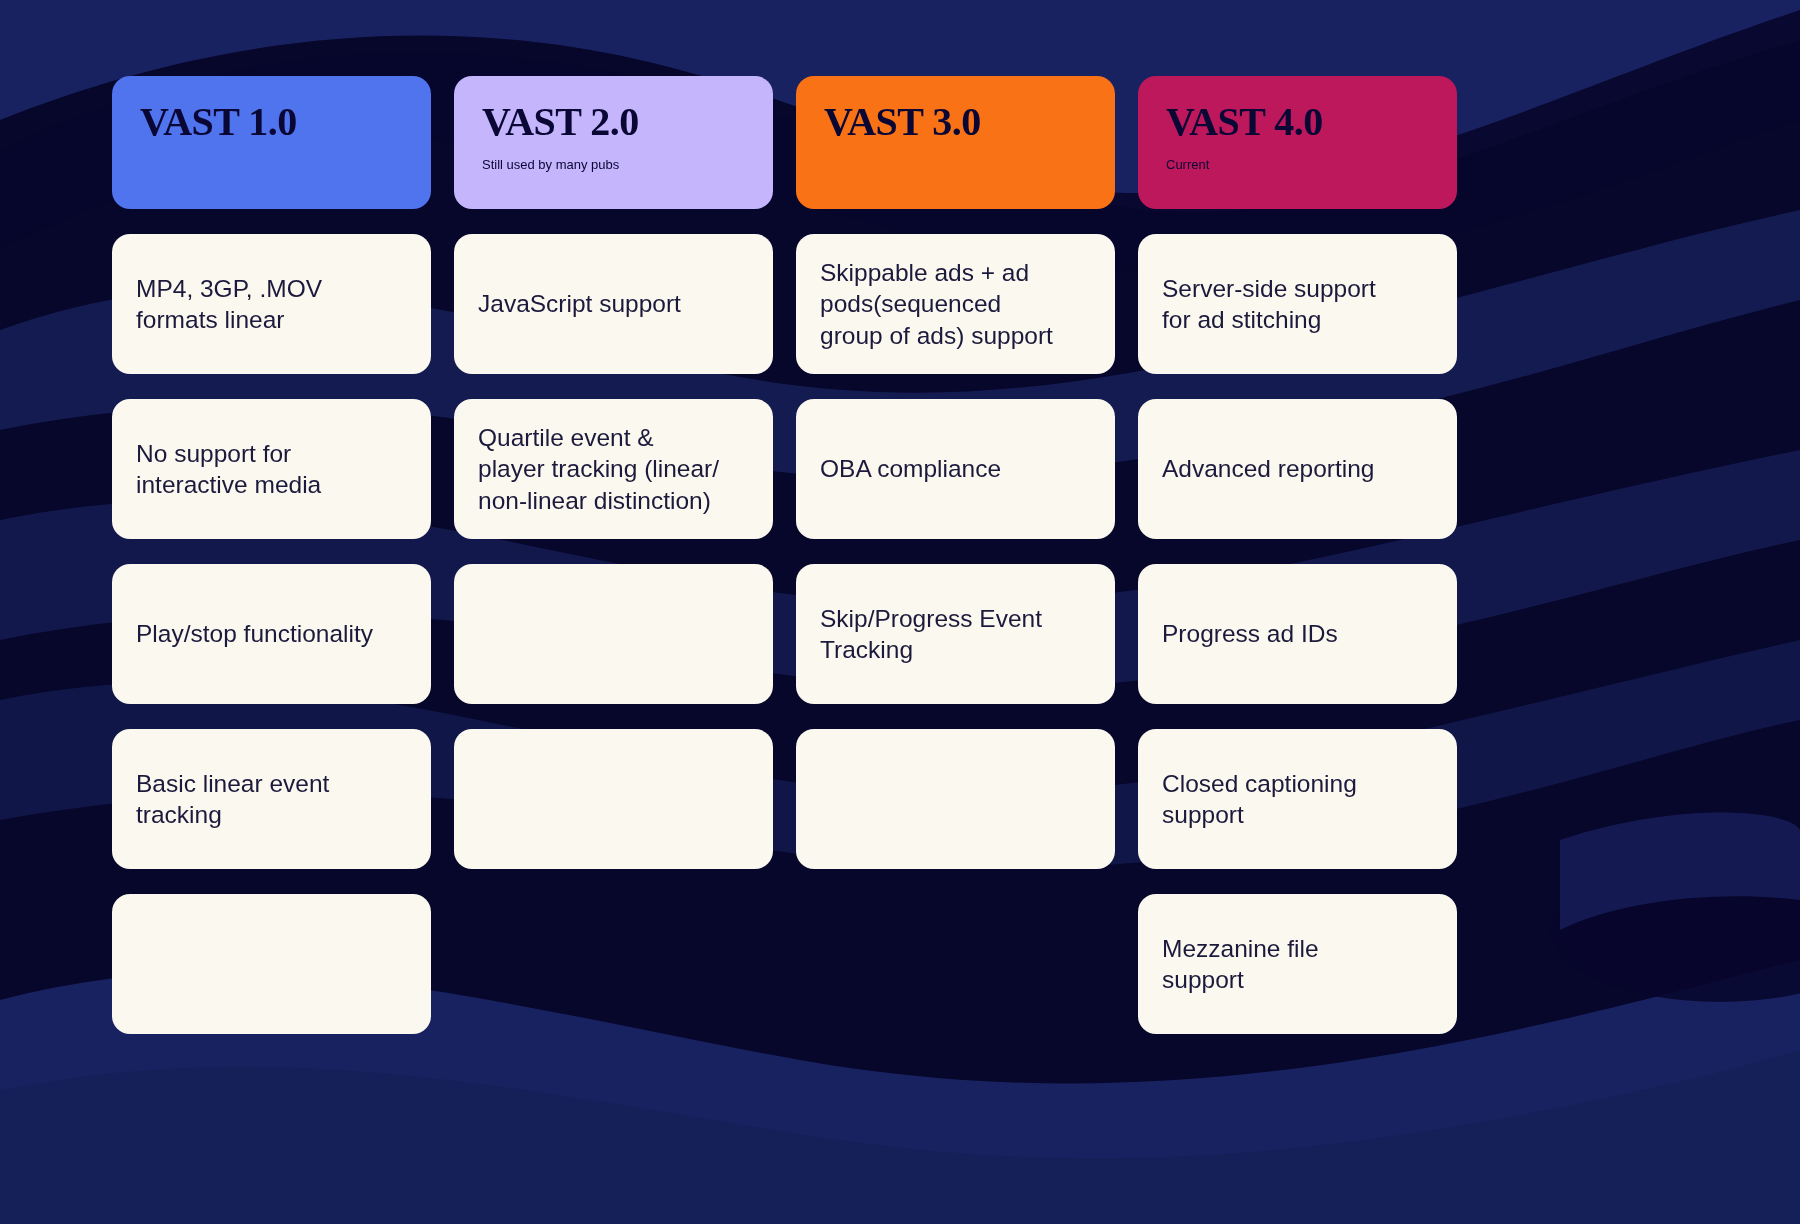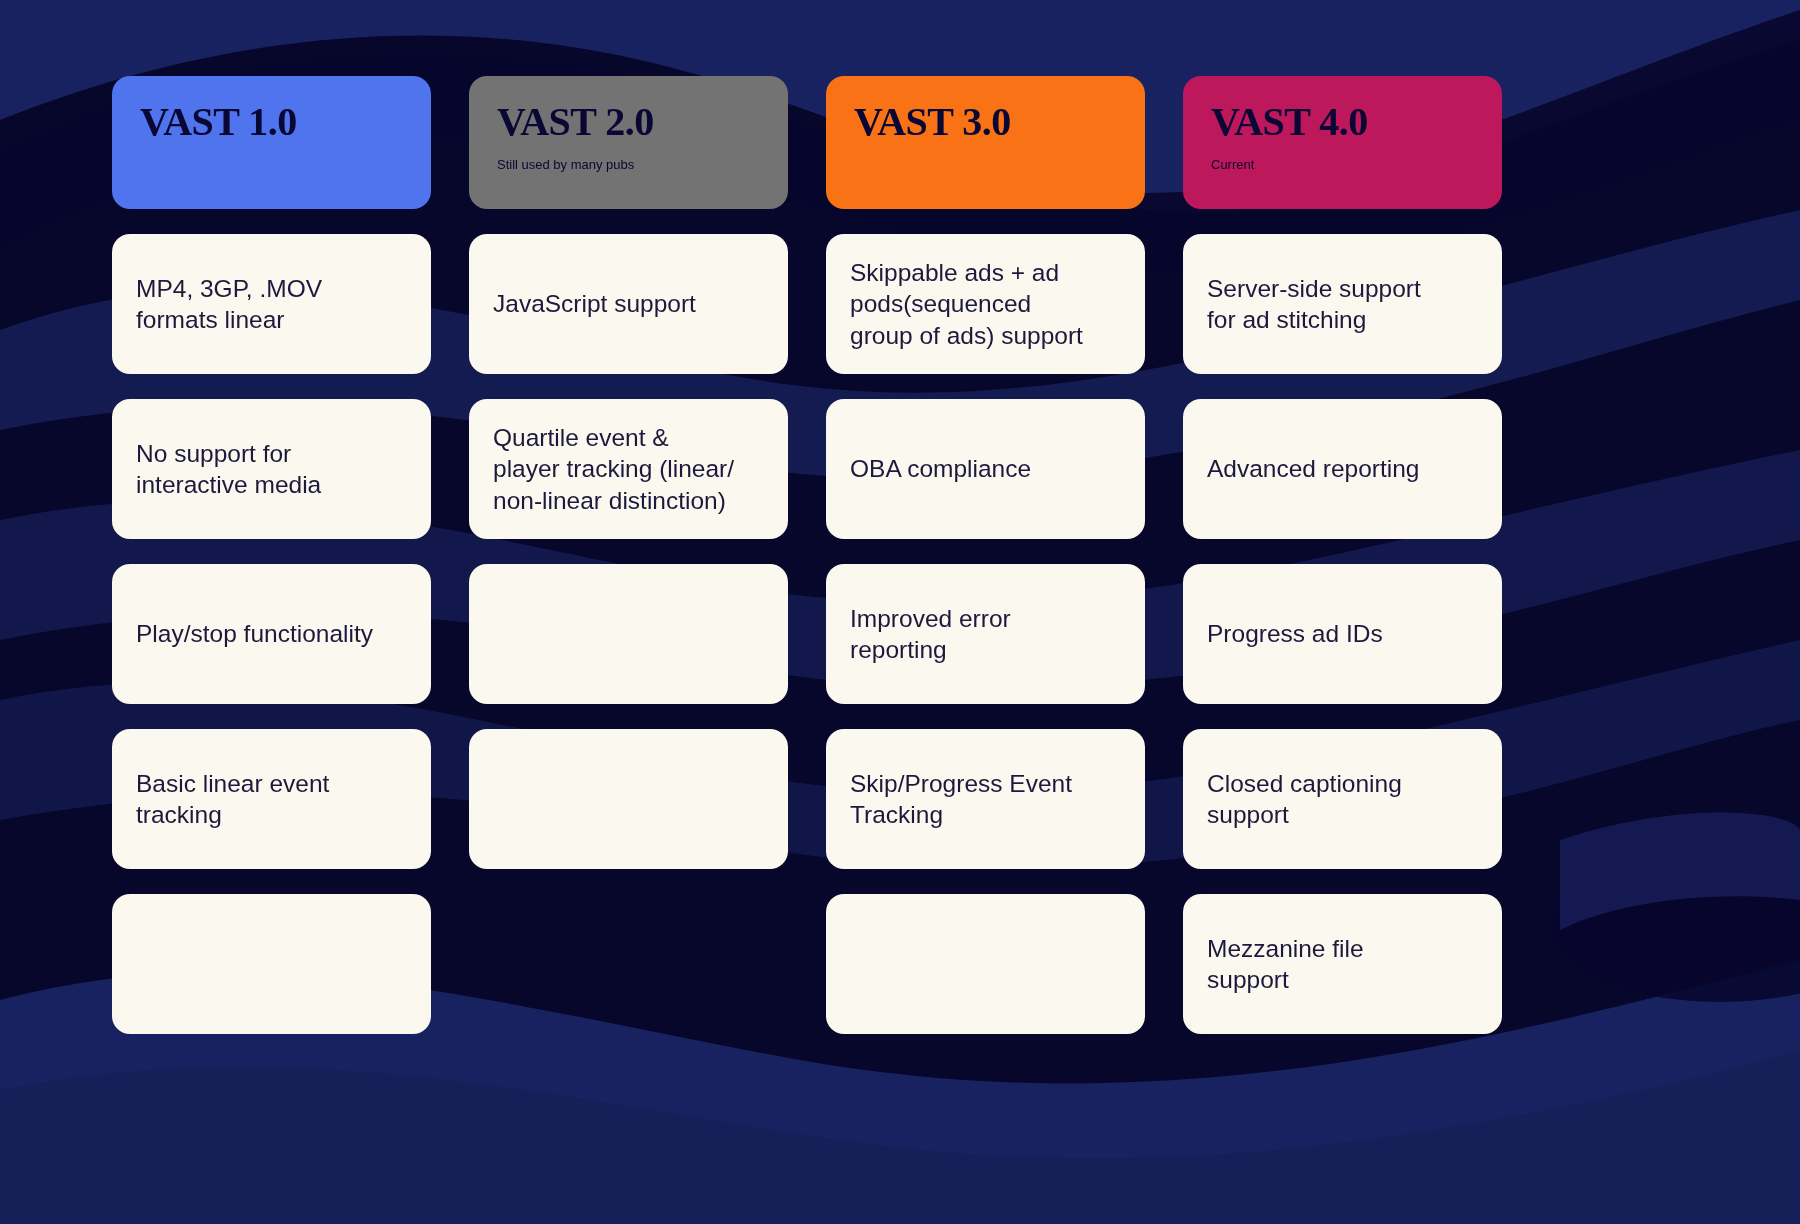--- a/index.html
+++ b/index.html
@@ -26,21 +26,21 @@
   #grid {
     position: absolute;
     inset: 0;
     z-index: 2;
     padding: 76px 0 0 0;
     box-sizing: border-box;
   }
   .columns {
     display: flex;
     flex-direction: row;
-    gap: 38px;
+    gap: 23px;
     padding-left: 112px;
     padding-right: 112px;
     box-sizing: border-box;
   }
   .column {
     display: flex;
     flex-direction: column;
     gap: 25px;
     width: 319px;
     flex: 0 0 319px;
@@ -139,21 +139,21 @@
       <div class="cell row-h-4">
         <span class="cell-text">Basic linear event
 tracking</span>
       </div>
       <div class="cell row-h-5 empty">
         <span class="cell-text"></span>
       </div>
     </div>
 
     <div class="column">
-      <div class="col-header" style="background-color: #737373;">
+      <div class="col-header" style="background-color: #c4b5fd;">
         <div class="title">VAST 2.0</div>
         <div class="subtitle">Still used by many pubs</div>
       </div>
       <div class="cell row-h-1">
         <span class="cell-text">JavaScript support</span>
       </div>
       <div class="cell row-h-3">
         <span class="cell-text">Quartile event &amp;
 player tracking (linear/
 non-linear distinction)</span>
@@ -172,24 +172,20 @@
         <div class="subtitle"></div>
       </div>
       <div class="cell row-h-1">
         <span class="cell-text">Skippable ads + ad
 pods(sequenced
 group of ads) support</span>
       </div>
       <div class="cell row-h-2">
         <span class="cell-text">OBA compliance</span>
       </div>
-      <div class="cell row-h-3">
-        <span class="cell-text">Improved error
-reporting</span>
-      </div>
       <div class="cell row-h-4">
         <span class="cell-text">Skip/Progress Event
 Tracking</span>
       </div>
       <div class="cell row-h-5 empty">
         <span class="cell-text"></span>
       </div>
     </div>
 
     <div class="column">

